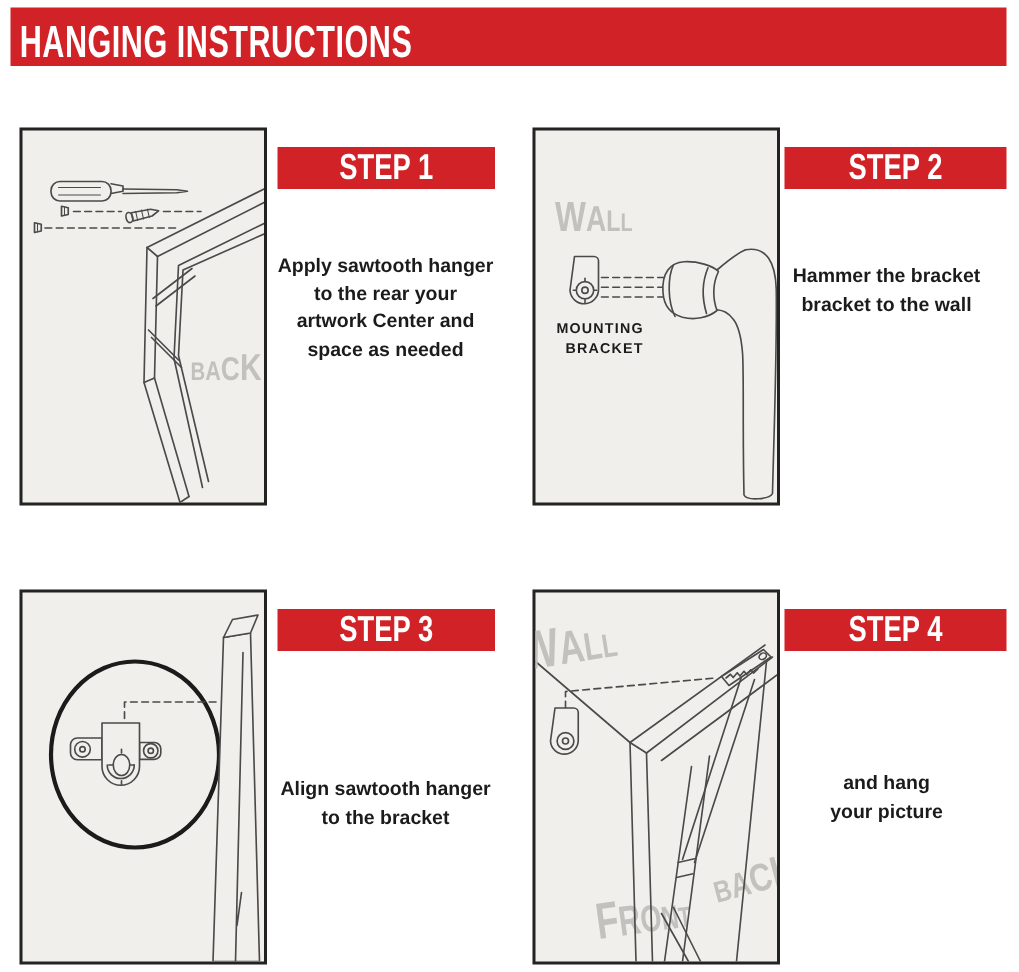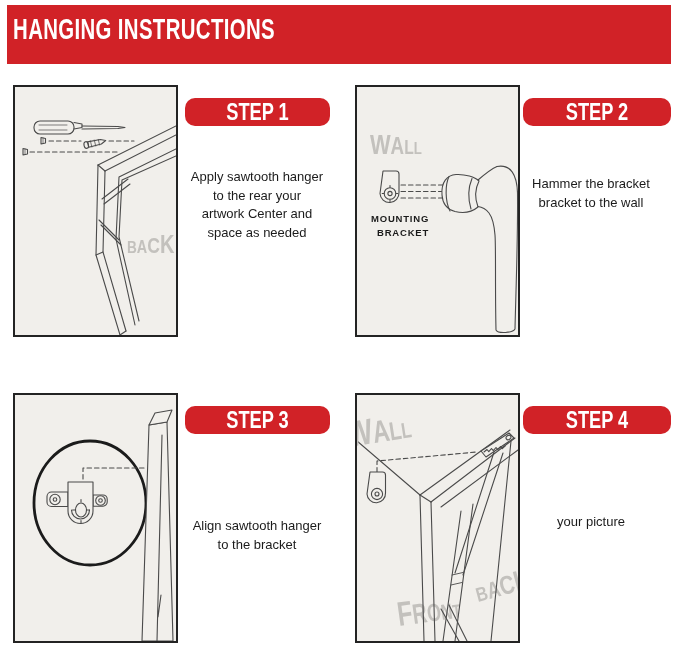--- a/index.html
+++ b/index.html
@@ -1,32 +1,32 @@
 <!DOCTYPE html>
 <html style="--accent_red: #d12227; --panel_bg: #f1efeb; --line_gray: #4a4a4a; --watermark_gray: #c3c1bd; --ink: #1b1b1b; --box_border: #232323; --badge_text: #ffffff;"><head>
 <meta charset="utf-8">
 <style>
   html,body{margin:0;padding:0;background:#fff;}
   body{width:679px;height:648px;position:relative;overflow:hidden;
        font-family:"Liberation Sans",sans-serif;}
-  .banner{position:absolute;left:7px;top:5px;width:664px;height:59px;
+  .banner{position:absolute;left:7px;top:5px;width:664px;height:39px;
           background:var(--accent_red);}
   .banner .title{color:var(--badge_text);font-weight:bold;font-size:30px;
           line-height:47px;padding-left:9px;letter-spacing:.5px;
           transform:scaleX(.68);transform-origin:left center;white-space:nowrap;}
   .panel{position:absolute;}
   .illus{position:absolute;left:0;top:0;width:161px;height:calc(100% - 4px);
          border:2px solid var(--box_border);background:var(--panel_bg);}
   .illus svg{display:block;width:100%;height:100%;font-family:"Liberation Sans",sans-serif;font-weight:bold;}
-  .badge{position:absolute;top:13px;height:28px;background:var(--accent_red);border-radius:10px;}
+  .badge{position:absolute;top:13px;height:28px;background:var(--accent_red);}
   .col-l .badge{left:172px;width:145px;}
   .col-r .badge{left:168px;width:148px;}
   .badge span{display:block;text-align:center;color:var(--badge_text);font-weight:bold;
           font-size:24px;line-height:28px;transform:scaleX(.76);transform-origin:center;white-space:nowrap;}
-  .cap{position:absolute;text-align:center;font-weight:normal;font-size:13px;
+  .cap{position:absolute;text-align:center;font-weight:bold;font-size:13px;
        line-height:18.5px;color:var(--ink);}
   .col-l .cap{left:164px;width:160px;}
   .col-r .cap{left:158px;width:156px;}
   .ln{fill:none;stroke:var(--line_gray);stroke-width:1.1;stroke-linecap:round;stroke-linejoin:round;}
   .oc{fill:var(--panel_bg);stroke:var(--line_gray);stroke-width:1.1;stroke-linejoin:round;}
   .dsh{stroke-dasharray:4.5 3;}
   .thick{stroke:var(--ink);stroke-width:2.8;fill:none;}
   text.wm{fill:var(--watermark_gray);font-weight:bold;}
   text.blk{fill:var(--ink);font-weight:bold;}
 </style>
@@ -175,15 +175,16 @@
         <path class="oc" d="M124,56 L152,38 L157,43 L129,62 z"></path>
         <path class="ln" d="M127,57 l3,-2.5 1.8,2.2 2.7,-3.2 1.8,2.2 2.7,-3.2 1.8,2.2 2.7,-3.2 1.8,2.2 3,-2.8" stroke-width="0.9"></path>
         <ellipse class="ln" cx="151.5" cy="42.5" rx="2.6" ry="2" transform="rotate(-33 151.5 42.5)"></ellipse>
       </g>
     </svg>
   </div>
   <div class="badge">
     <span>STEP 4</span>
   </div>
   <div class="cap" style="top:120px">
+    <div>and hang</div>
     <div>your picture</div>
   </div>
 </section>
 
 </body></html>

